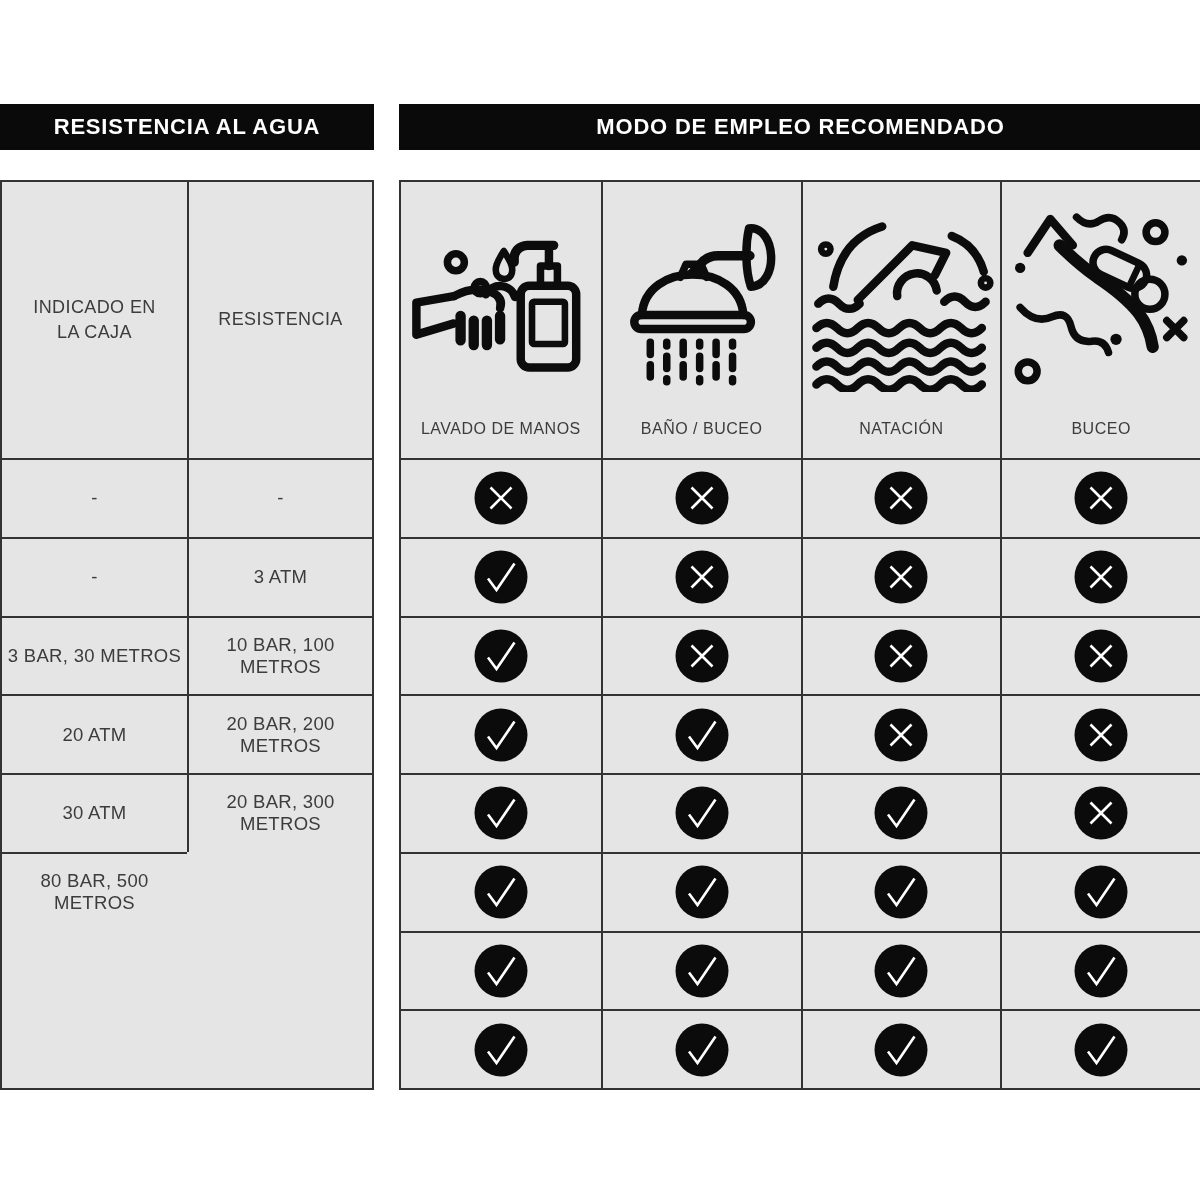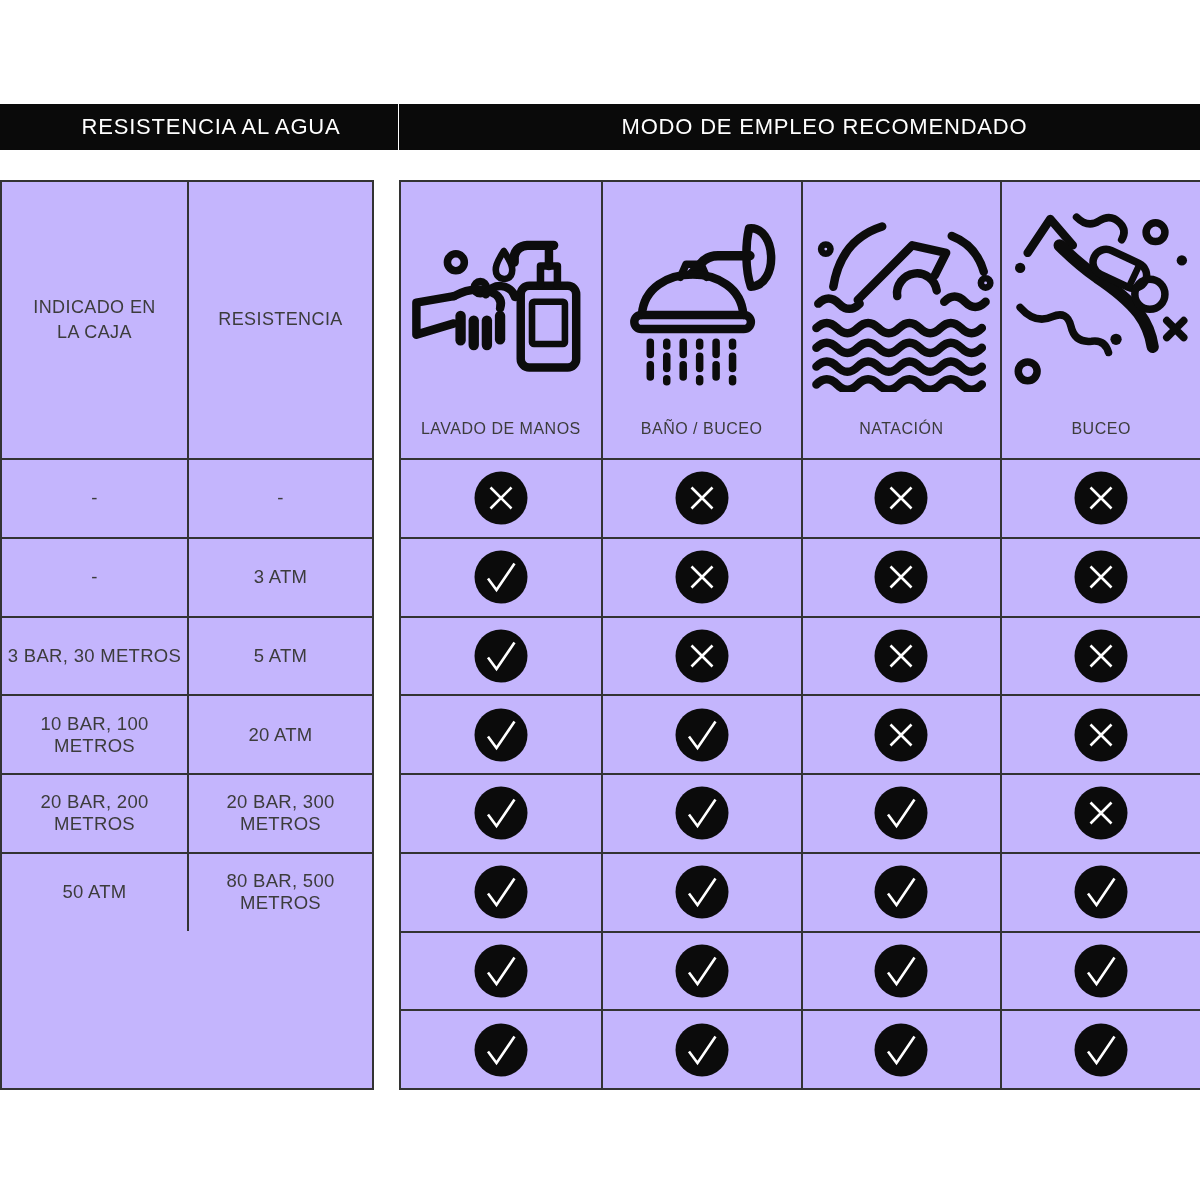--- a/index.html
+++ b/index.html
@@ -6,27 +6,27 @@
   .canvas{
     position:relative;width:1200px;height:1200px;overflow:hidden;
     background:var(--canvas-bg,#fff);
     font-family:"Liberation Sans","DejaVu Sans",sans-serif;
     color:var(--text,#3c3c3c);
   }
   .bar{
     position:absolute;top:104px;height:46px;
     background:var(--header-bg,#0a0a0a);color:var(--header-text,#fff);
     display:flex;align-items:center;justify-content:center;
-    font-size:22px;letter-spacing:.8px;font-weight:400;padding-left:24px;
+    font-size:22px;letter-spacing:.8px;font-weight:700;
   }
   .bar-left{left:0;width:374px;}
   .bar-right{left:399px;width:803px;}
   .grid{
     position:absolute;top:180px;height:910px;display:grid;box-sizing:border-box;
-    border:2px solid var(--line,#333);background:#c4b5fd;
+    border:2px solid var(--line,#333);background:#e5e5e5;
   }
   #left-grid{
     left:0;width:374px;
     grid-template-columns:185px 1fr;
     grid-template-rows:276px repeat(8,1fr);
   }
   #right-grid{
     left:399px;width:803px;
     grid-template-columns:repeat(4,1fr);
     grid-template-rows:276px repeat(8,1fr);
@@ -72,26 +72,25 @@
   </div>
 
   <div class="grid" id="left-grid">
     <div class="cell head">INDICADO EN LA CAJA</div>
     <div class="cell head">RESISTENCIA</div>
   <div class="cell val">-</div>
       <div class="cell val">-</div>
       <div class="cell val">-</div>
       <div class="cell val">3 ATM</div>
       <div class="cell val">3 BAR, 30 METROS</div>
-      <div class="cell val">5 ATM</div>
       <div class="cell val">10 BAR, 100 METROS</div>
       <div class="cell val">20 ATM</div>
       <div class="cell val">20 BAR, 200 METROS</div>
+      <div class="cell val">30 ATM</div>
       <div class="cell val">20 BAR, 300 METROS</div>
-      <div class="cell val">50 ATM</div>
       <div class="cell val">80 BAR, 500 METROS</div>
     </div>
 
   <div class="grid" id="right-grid">
 
     <div class="cell iconhead">
       <div class="iconwrap">
         <svg viewBox="0 0 200 200">
             <g>
           <circle cx="52" cy="62" r="9" stroke-width="8"></circle>

